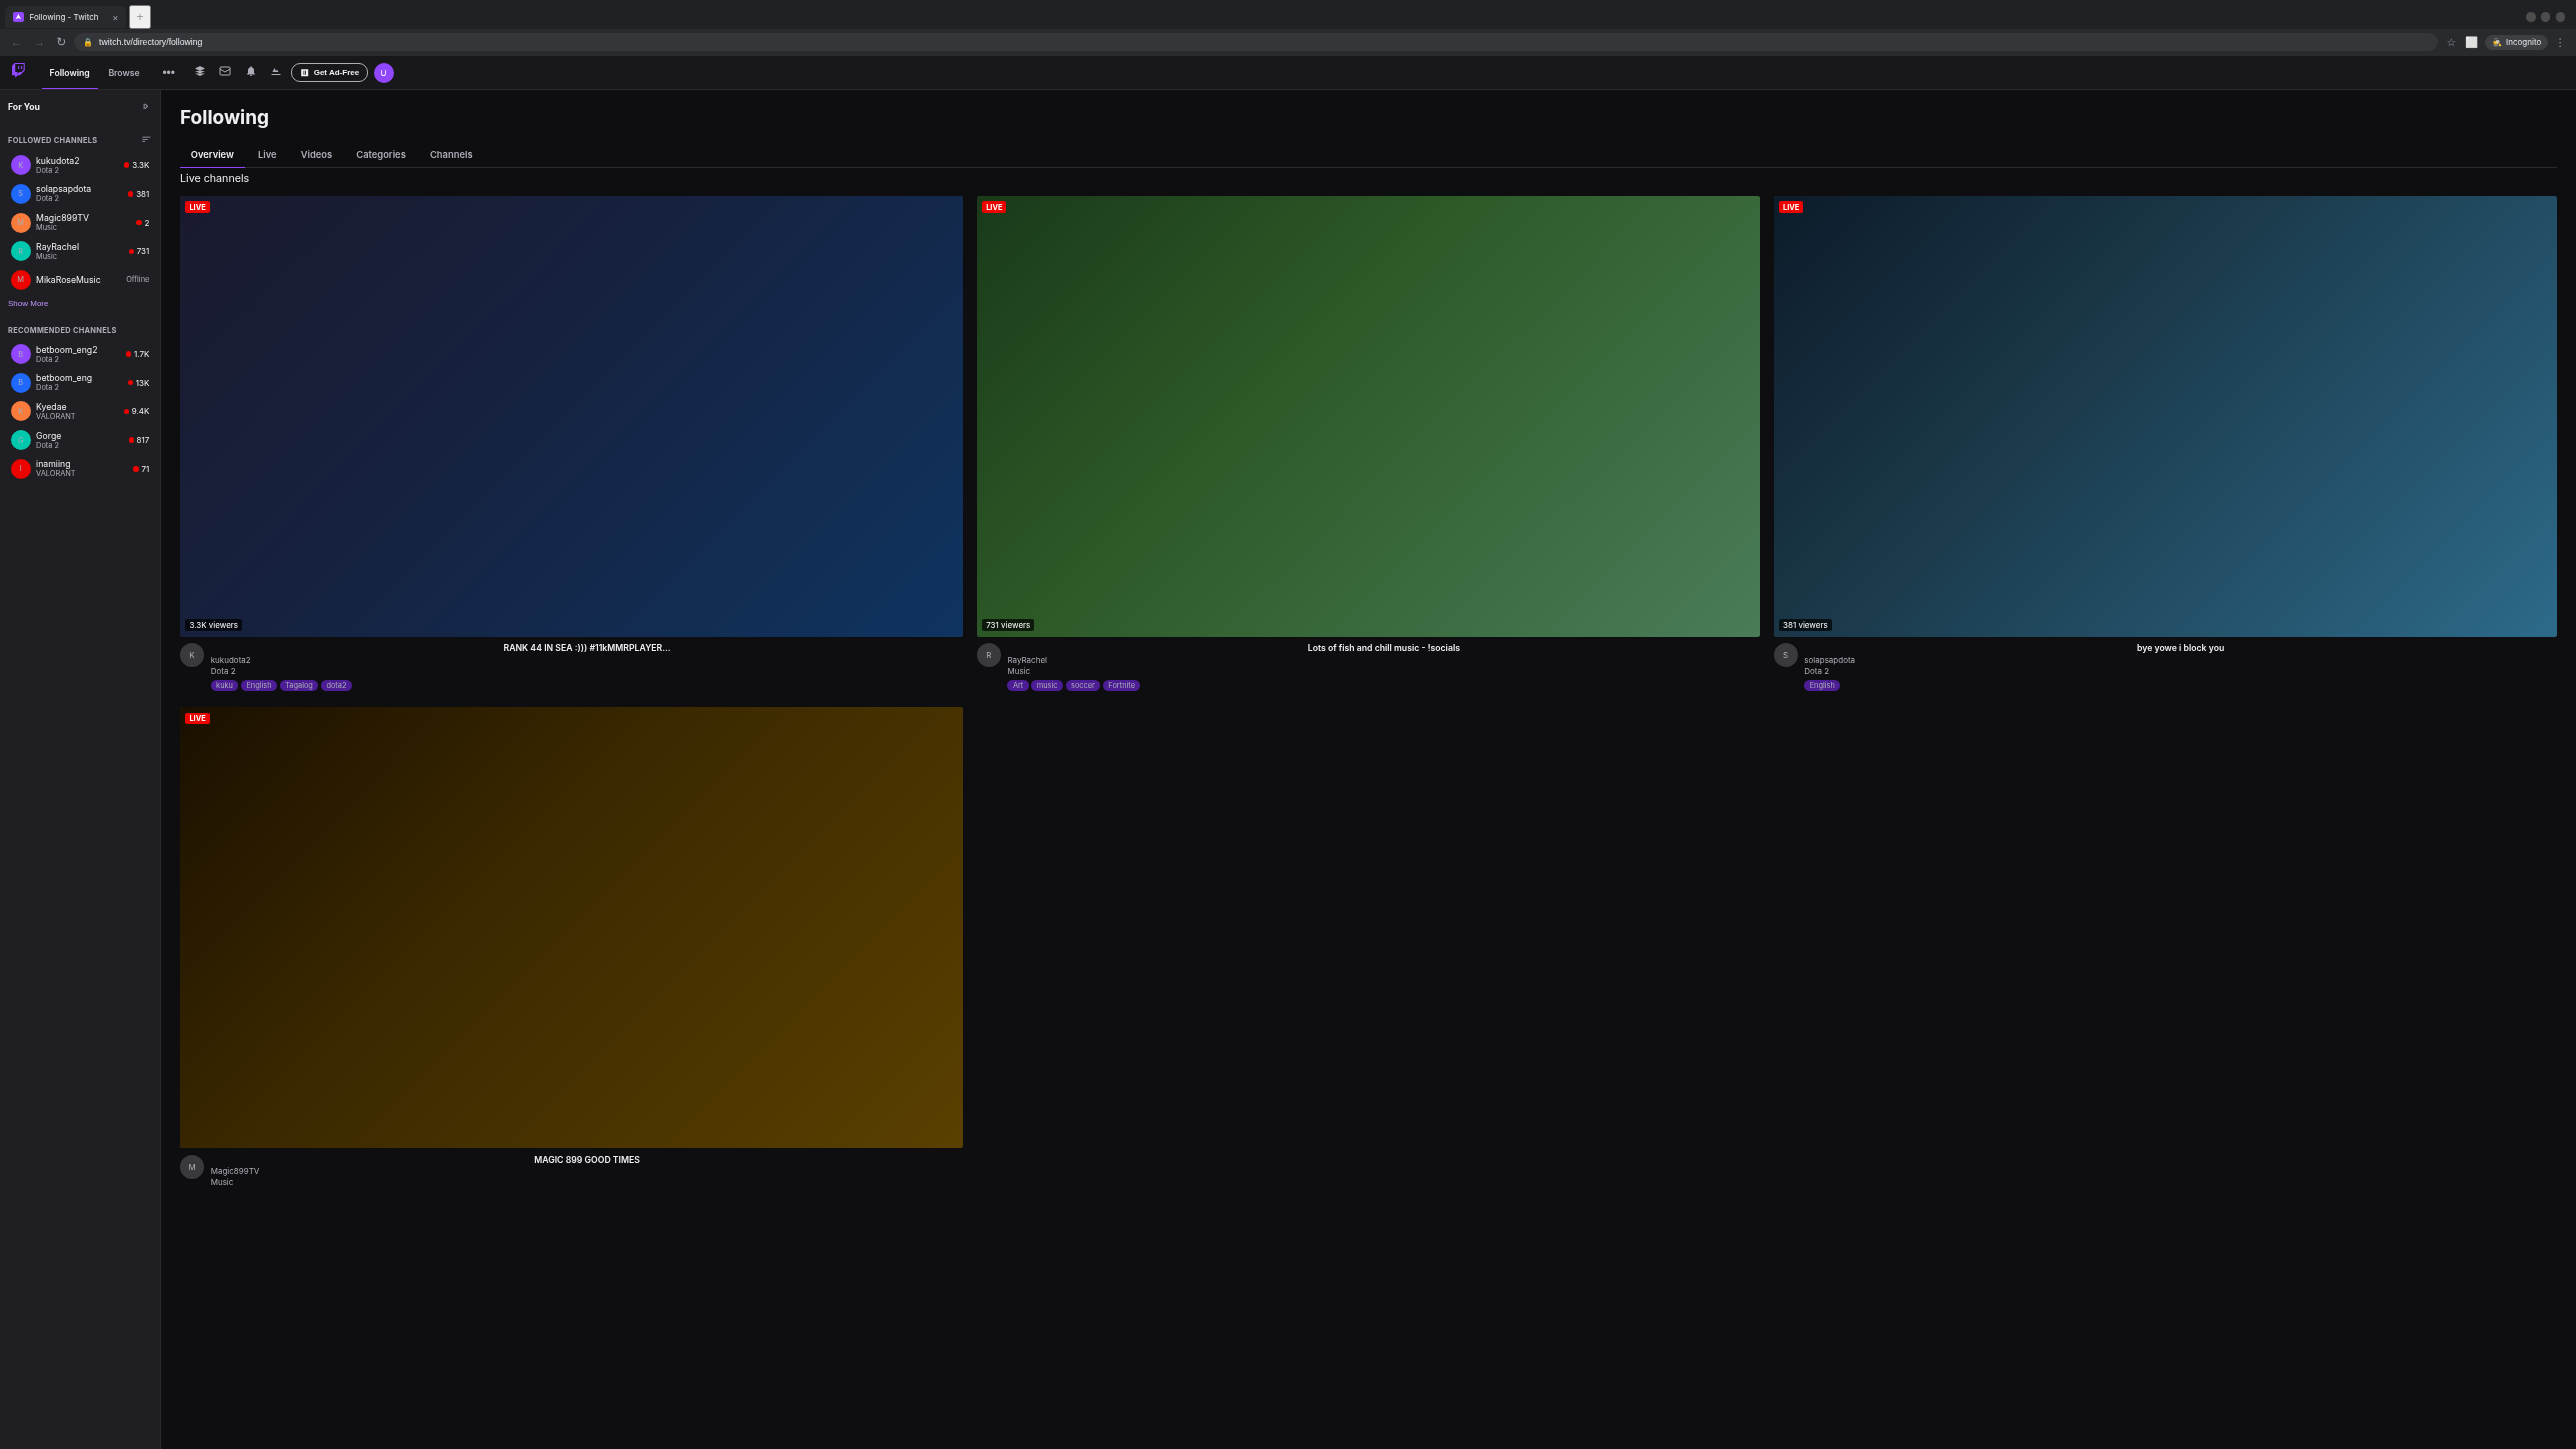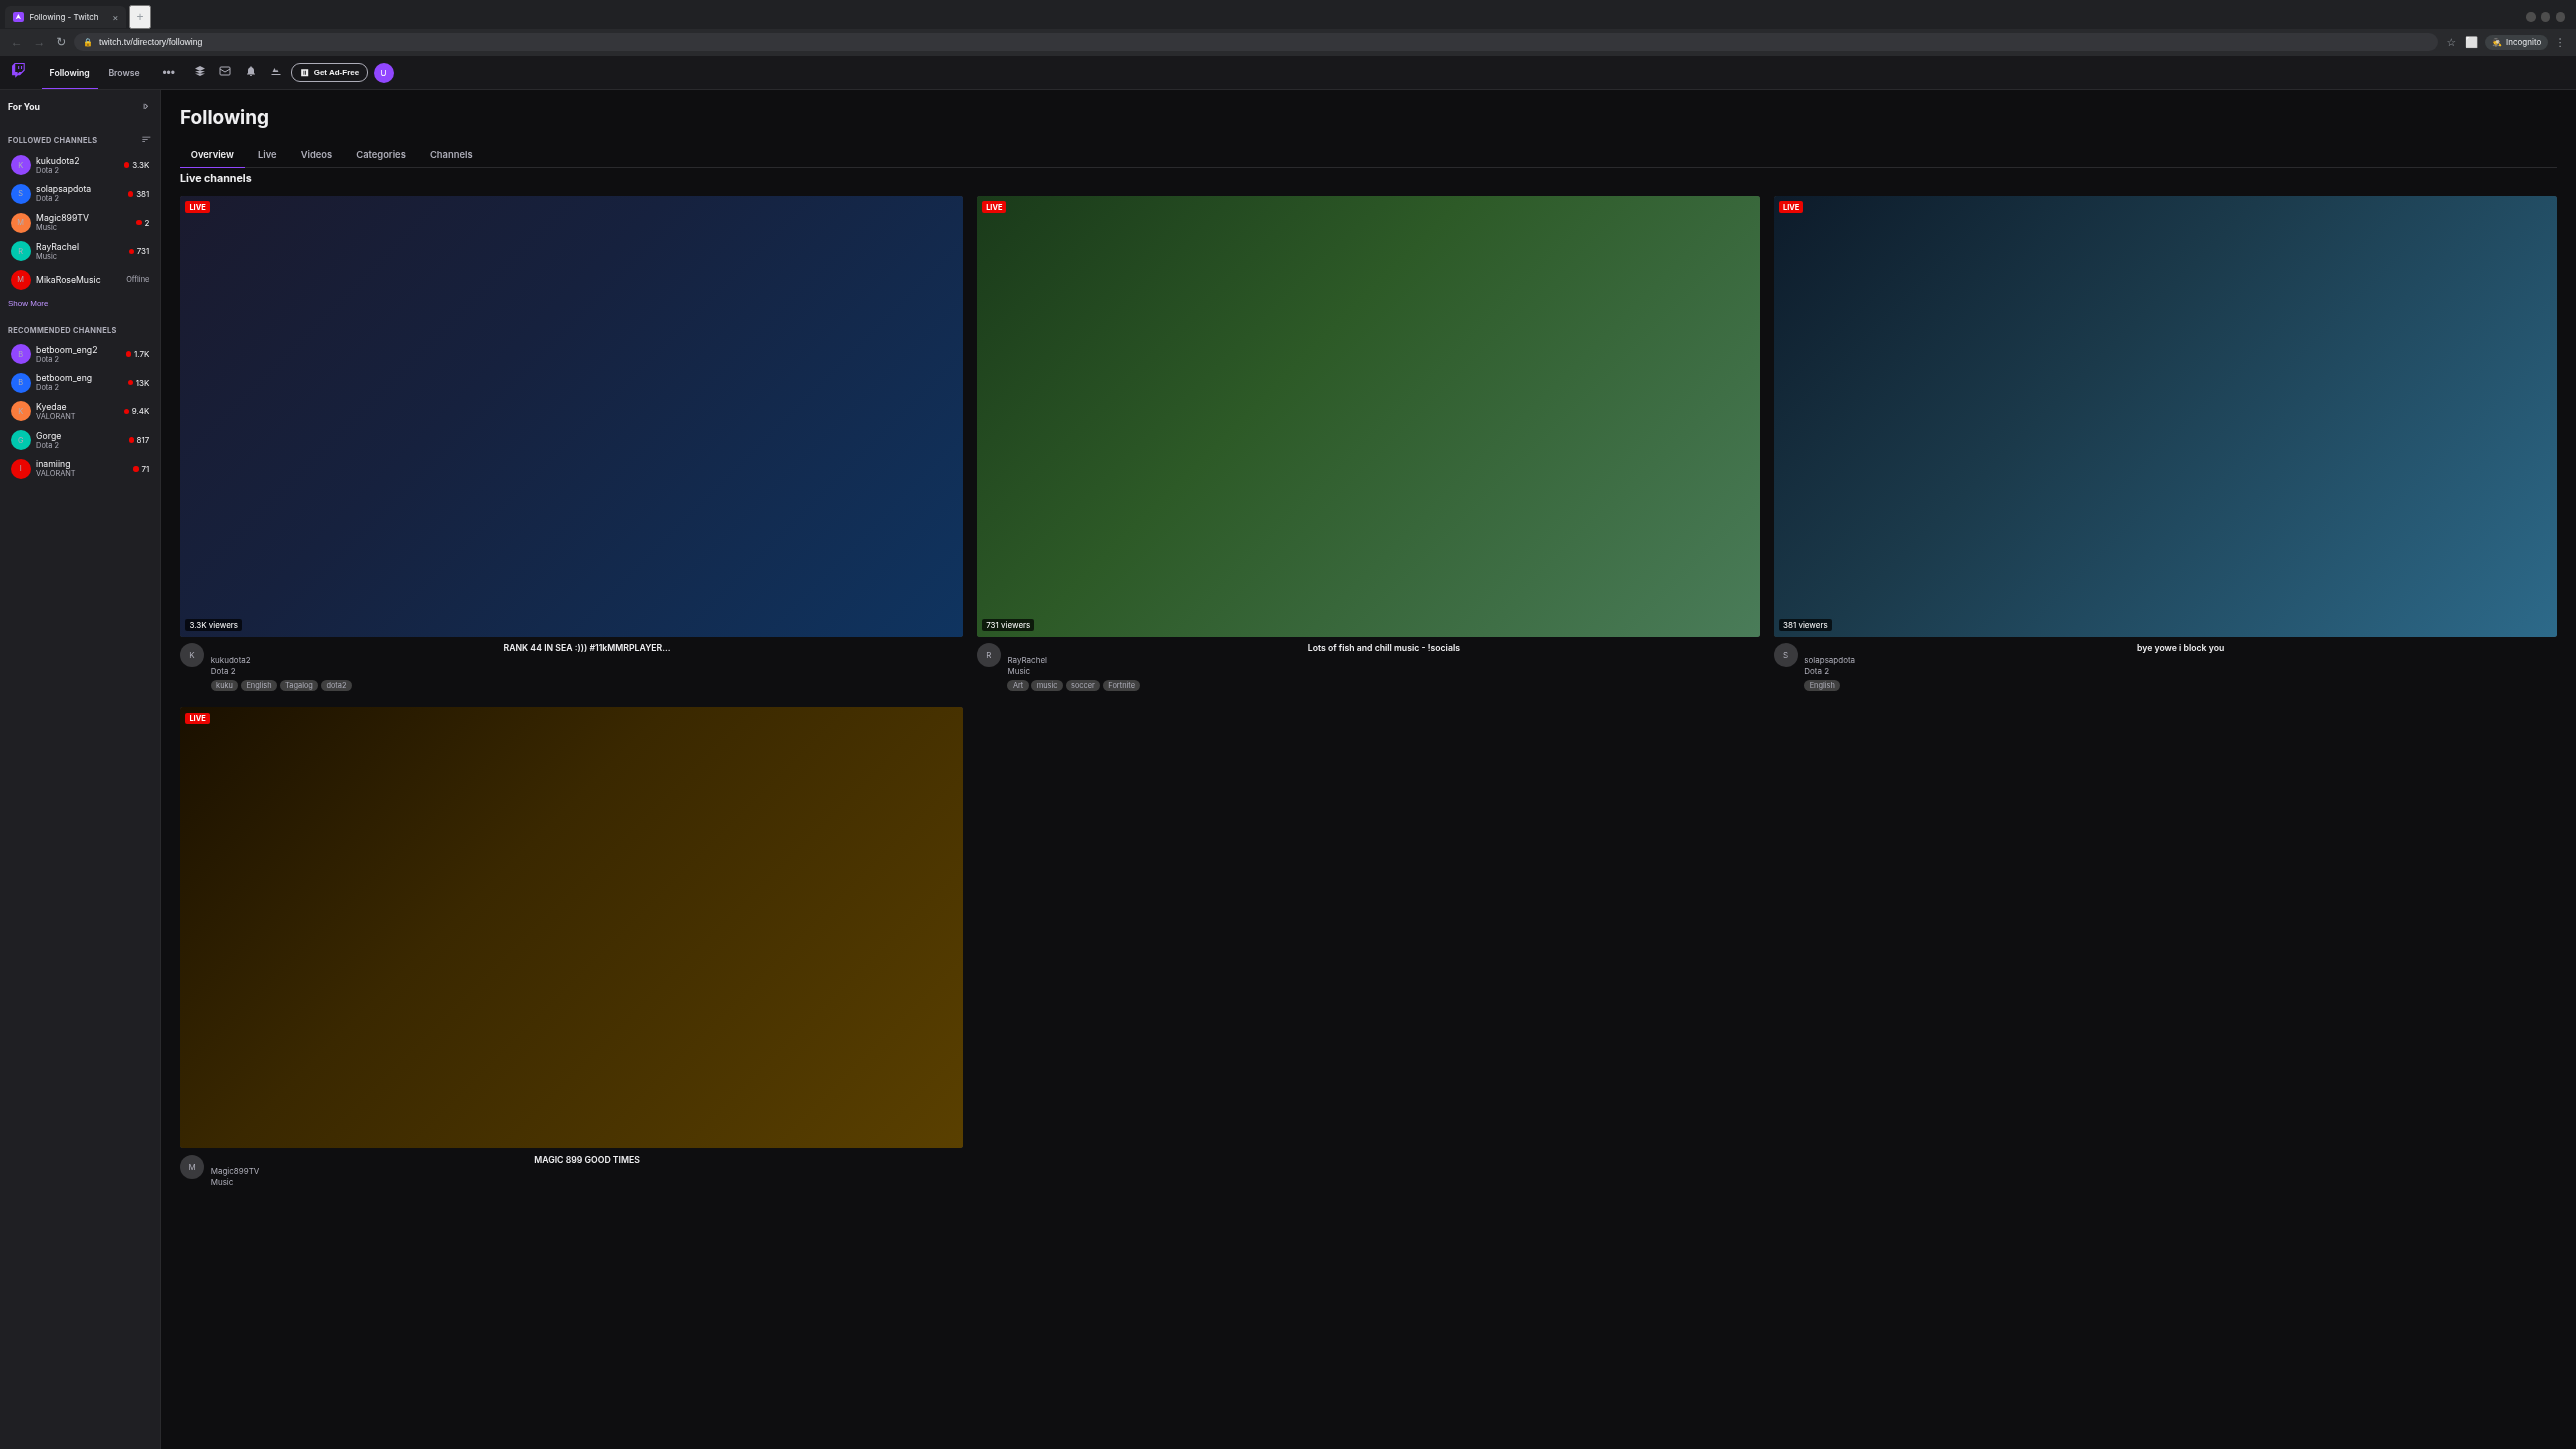--- a/index.html
+++ b/index.html
@@ -73,37 +73,37 @@
     .live-dot { width: 5.4px; height: 5.4px; border-radius: 50%; background: #eb0400; flex-shrink: 0; }
     .offline-label { font-size: 7.4px; color: #adadb8; }
     .show-more-btn { background: none; border: none; color: #bf94ff; font-size: 8px; cursor: pointer; padding: 4px 8px; text-align: left; }
 
     
     .content { flex: 1; overflow-y: auto; padding: 16px 19px; background: #0e0e10; }
     .page-title { font-size: 19px; font-weight: 700; color: #efeff1; margin-bottom: 13.4px; }
     .content-tabs { display: flex; gap: 2.7px; margin-bottom: 4px; border-bottom: 0.7px solid #2a2a2d; }
     .content-tab { padding: 6.7px 10.7px; font-size: 9.4px; font-weight: 600; color: #adadb8; cursor: pointer; border-bottom: 1.3px solid transparent; margin-bottom: -0.7px; }
     .content-tab.active { color: #efeff1; border-bottom-color: #9147ff; }
-    .section-title { font-size: 10.7px; font-weight: 700; color: #efeff1; margin-bottom: 10.7px; }
+    .section-title { font-size: 10.7px; font-weight: 400; color: #efeff1; margin-bottom: 10.7px; }
 
     
     .stream-grid { display: grid; grid-template-columns: repeat(3, 1fr); gap: 13.4px; margin-bottom: 16px; }
     .stream-card { cursor: pointer; }
     .stream-thumb { position: relative; width: 100%; padding-bottom: 56.25%; background: #3a3a3d; border-radius: 2.7px; overflow: hidden; margin-bottom: 6.7px; }
     .stream-thumb-inner { position: absolute; inset: 0; }
     .live-badge { position: absolute; top: 5.4px; left: 5.4px; background: #eb0400; color: white; font-size: 7.4px; font-weight: 700; padding: 1.3px 4px; border-radius: 2px; }
     .viewer-count { position: absolute; bottom: 5.4px; left: 5.4px; background: rgba(0,0,0,0.7); color: white; font-size: 8px; padding: 1.3px 4px; border-radius: 2px; }
     .stream-info { display: flex; gap: 6.7px; }
     .stream-avatar { width: 24px; height: 24px; border-radius: 50%; background: #3a3a3d; flex-shrink: 0; display: flex; align-items: center; justify-content: center; font-size: 8px; color: #adadb8; }
     .stream-meta { flex: 1; }
     .stream-streamer-title { font-size: 8.7px; color: #efeff1; font-weight: 600; margin-bottom: 1.3px; white-space: nowrap; overflow: hidden; text-overflow: ellipsis; text-align: center; }
     .stream-streamer-name { font-size: 8px; color: #adadb8; margin-bottom: 1.3px; }
     .stream-game { font-size: 8px; color: #adadb8; margin-bottom: 4px; }
     .stream-tags { display: flex; flex-wrap: wrap; gap: 2.7px; }
-    .stream-tag { background: #404040; color: #adadb8; font-size: 7.4px; padding: 1.3px 5.4px; border-radius: 6.7px; }
+    .stream-tag { background: #4c1d95; color: #adadb8; font-size: 7.4px; padding: 1.3px 5.4px; border-radius: 6.7px; }
 
     
     .thumb-1 { background: linear-gradient(135deg, #1a1a2e 0%, #16213e 40%, #0f3460 100%); }
     .thumb-2 { background: linear-gradient(135deg, #1a3a1a 0%, #2d5a27 40%, #4a7c59 100%); }
     .thumb-3 { background: linear-gradient(135deg, #0d1b2a 0%, #1b3a4b 40%, #2d6a8a 100%); }
     .thumb-4 { background: linear-gradient(135deg, #1a1000 0%, #3a2800 40%, #5a4000 100%); }
 
     
     .av-purple { background: #9147ff; }
     .av-blue { background: #1f69ff; }

